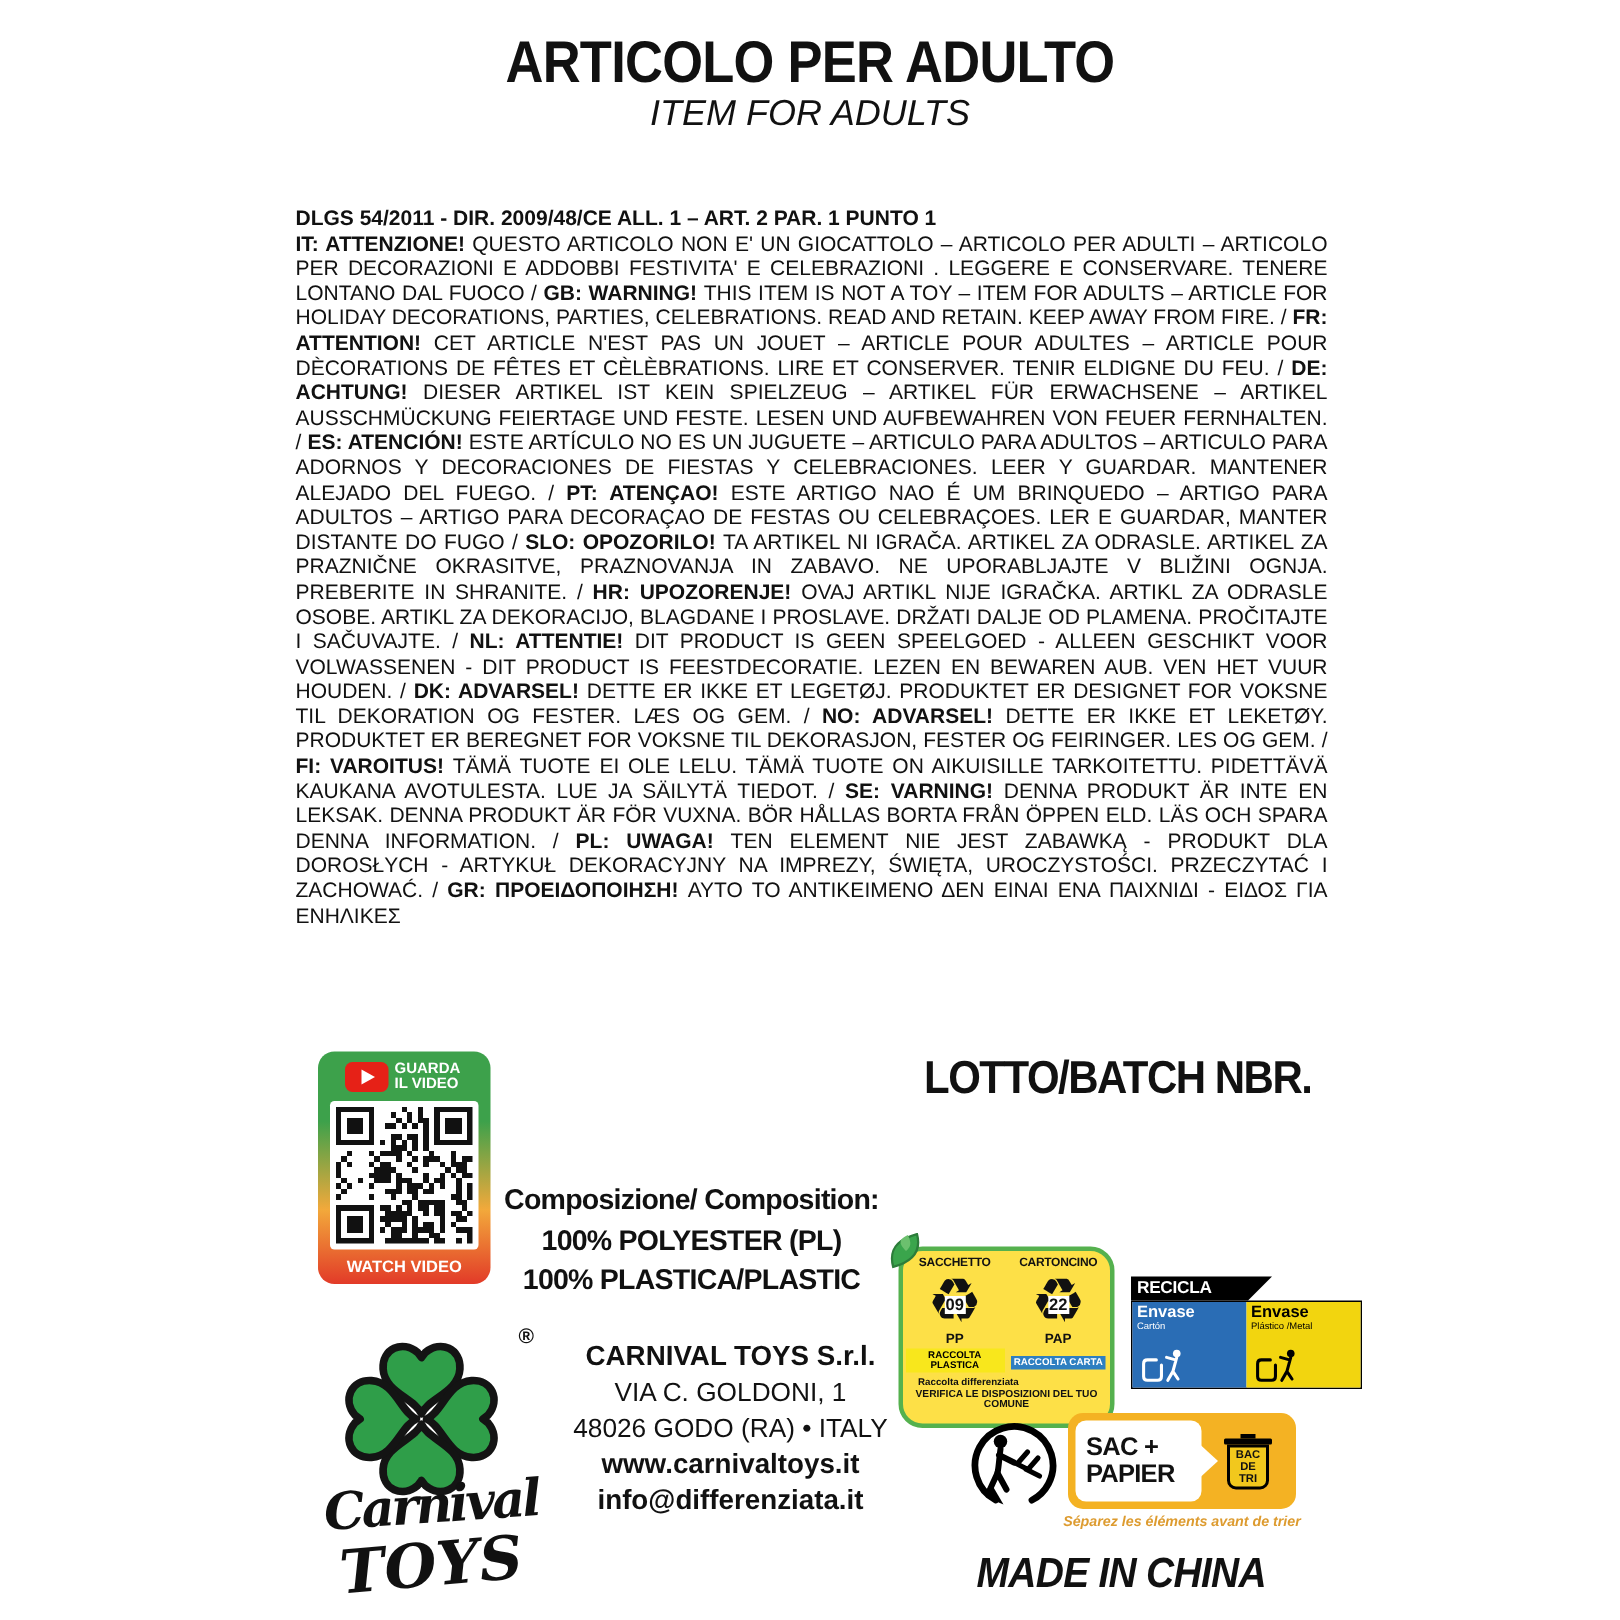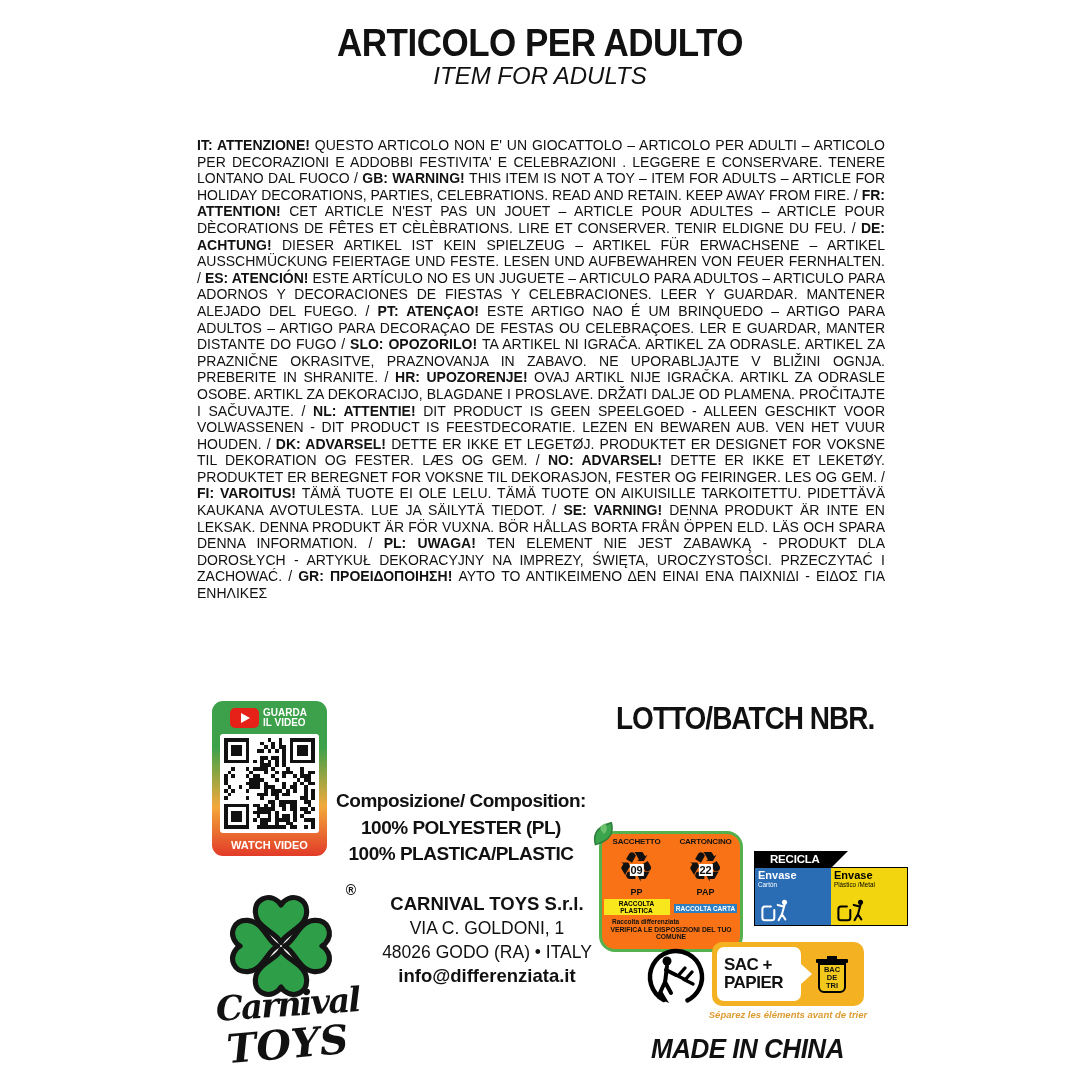--- a/index.html
+++ b/index.html
@@ -35,40 +35,40 @@
   .qr-wrap{width:99px;height:99px;background:#fff;border-radius:3px;display:flex;
       align-items:center;justify-content:center;}
   .vb-bottom{flex:1;display:flex;align-items:center;color:#fff;font-weight:bold;font-size:11px;}
 
   
   .composition{top:744px;left:328px;width:266px;text-align:center;font-weight:bold;
       font-size:19px;line-height:26.5px;letter-spacing:-0.5px;margin-top:44px;}
 
   
   .green-box{top:831px;left:599px;width:144px;height:121px;border:3.5px solid #55b14e;
-      border-radius:16px;background:#f97316;box-sizing:border-box;padding-top:3px;}
+      border-radius:16px;background:#fde047;box-sizing:border-box;padding-top:3px;}
   .leaf-icon{position:absolute;top:-12px;left:-12px;width:30px;height:30px;}
   .gb-grid{display:flex;justify-content:space-around;}
   .gb-col{width:66px;text-align:center;}
   .gb-name{font-size:8px;font-weight:bold;letter-spacing:-0.2px;}
   .mobius{position:relative;height:42px;}
   .recycle-glyph{font-size:41px;line-height:42px;font-family:"DejaVu Sans",sans-serif;}
   .mobius-num{position:absolute;top:18px;left:50%;transform:translateX(-50%);
       background:#fff;font-size:11px;font-weight:bold;padding:0 1px;}
   .gb-material{font-size:9px;font-weight:bold;margin-top:-1px;}
   .gb-tag{display:inline-block;font-size:6.5px;font-weight:bold;padding:1px 2px;margin-top:2px;}
   .tag-yellow{background:#f8e71c;color:#000;}
   .tag-blue{background:#2e7fc1;color:#fff;}
   .gb-note1{font-size:6.5px;font-weight:bold;text-align:left;padding-left:10px;margin-top:1px;}
   .gb-note2{font-size:6.8px;font-weight:bold;text-align:center;margin-top:1px;}
 
   
   .recicla{top:851px;left:754px;width:131px;height:77px;}
   .rec-header{position:absolute;top:0;left:0;width:78px;height:16px;background:#000;color:#fff;
-      font-weight:bold;font-size:11.5px;display:flex;align-items:center;padding-left:16px;
+      font-weight:bold;font-size:11.5px;display:flex;align-items:center;padding-left:4px;
       box-sizing:border-box;letter-spacing:-0.2px;}
   .rec-fold{position:absolute;left:78px;top:0;width:0;height:0;
       border-left:16px solid #000;border-bottom:16px solid transparent;}
   .rec-panels{position:absolute;top:16px;left:0;display:flex;border:1.5px solid #000;}
   .rec-panel{width:76px;height:57px;padding:2px 3px;box-sizing:border-box;position:relative;}
   .rec-blue{background:#2a6db5;color:#fff;}
   .rec-yellow{background:#f2d50f;color:#000;}
   .rec-title{font-weight:bold;font-size:11px;line-height:11px;}
   .rec-sub{font-size:6.3px;line-height:7px;}
   .rec-icon{position:absolute;bottom:2px;left:4px;}
@@ -107,20 +107,21 @@
   .made-in{top:1032px;left:630px;width:235px;text-align:center;font-size:26px;font-weight:bold;
       font-style:italic;letter-spacing:-0.5px;transform:scaleY(1.08);transform-origin:top;}
 </style>
 </head>
 <body>
 
 <div class="abs title">ARTICOLO PER ADULTO</div>
 <div class="abs subtitle">ITEM FOR ADULTS</div>
 
 <div class="abs legal">
+  <span class="legal-heading">DLGS 54/2011 - DIR. 2009/48/CE ALL. 1 – ART. 2 PAR. 1 PUNTO 1</span>
   <span id="warning-text"><b>IT: ATTENZIONE! </b>QUESTO ARTICOLO NON E' UN GIOCATTOLO – ARTICOLO PER ADULTI – ARTICOLO PER DECORAZIONI E ADDOBBI FESTIVITA' E CELEBRAZIONI . LEGGERE E CONSERVARE. TENERE LONTANO DAL FUOCO / <b>GB: WARNING! </b>THIS ITEM IS NOT A TOY – ITEM FOR ADULTS – ARTICLE FOR HOLIDAY DECORATIONS, PARTIES, CELEBRATIONS. READ AND RETAIN. KEEP AWAY FROM FIRE. / <b>FR: ATTENTION! </b>CET ARTICLE N'EST PAS UN JOUET – ARTICLE POUR ADULTES – ARTICLE POUR DÈCORATIONS DE FÊTES ET CÈLÈBRATIONS. LIRE ET CONSERVER. TENIR ELDIGNE DU FEU. / <b>DE: ACHTUNG! </b>DIESER ARTIKEL IST KEIN SPIELZEUG – ARTIKEL FÜR ERWACHSENE – ARTIKEL AUSSCHMÜCKUNG FEIERTAGE UND FESTE. LESEN UND AUFBEWAHREN VON FEUER FERNHALTEN. / <b>ES: ATENCIÓN! </b>ESTE ARTÍCULO NO ES UN JUGUETE – ARTICULO PARA ADULTOS – ARTICULO PARA ADORNOS Y DECORACIONES DE FIESTAS Y CELEBRACIONES. LEER Y GUARDAR. MANTENER ALEJADO DEL FUEGO. / <b>PT: ATENÇAO! </b>ESTE ARTIGO NAO É UM BRINQUEDO – ARTIGO PARA ADULTOS – ARTIGO PARA DECORAÇAO DE FESTAS OU CELEBRAÇOES. LER E GUARDAR, MANTER DISTANTE DO FUGO / <b>SLO: OPOZORILO! </b>TA ARTIKEL NI IGRAČA. ARTIKEL ZA ODRASLE. ARTIKEL ZA PRAZNIČNE OKRASITVE, PRAZNOVANJA IN ZABAVO. NE UPORABLJAJTE V BLIŽINI OGNJA. PREBERITE IN SHRANITE. / <b>HR: UPOZORENJE! </b>OVAJ ARTIKL NIJE IGRAČKA. ARTIKL ZA ODRASLE OSOBE. ARTIKL ZA DEKORACIJO, BLAGDANE I PROSLAVE. DRŽATI DALJE OD PLAMENA. PROČITAJTE I SAČUVAJTE. / <b>NL: ATTENTIE! </b>DIT PRODUCT IS GEEN SPEELGOED - ALLEEN GESCHIKT VOOR VOLWASSENEN - DIT PRODUCT IS FEESTDECORATIE. LEZEN EN BEWAREN AUB. VEN HET VUUR HOUDEN. / <b>DK: ADVARSEL! </b>DETTE ER IKKE ET LEGETØJ. PRODUKTET ER DESIGNET FOR VOKSNE TIL DEKORATION OG FESTER. LÆS OG GEM. / <b>NO: ADVARSEL! </b>DETTE ER IKKE ET LEKETØY. PRODUKTET ER BEREGNET FOR VOKSNE TIL DEKORASJON, FESTER OG FEIRINGER. LES OG GEM. / <b>FI: VAROITUS! </b>TÄMÄ TUOTE EI OLE LELU. TÄMÄ TUOTE ON AIKUISILLE TARKOITETTU. PIDETTÄVÄ KAUKANA AVOTULESTA. LUE JA SÄILYTÄ TIEDOT. / <b>SE: VARNING! </b>DENNA PRODUKT ÄR INTE EN LEKSAK. DENNA PRODUKT ÄR FÖR VUXNA. BÖR HÅLLAS BORTA FRÅN ÖPPEN ELD. LÄS OCH SPARA DENNA INFORMATION. / <b>PL: UWAGA! </b>TEN ELEMENT NIE JEST ZABAWKĄ - PRODUKT DLA DOROSŁYCH - ARTYKUŁ DEKORACYJNY NA IMPREZY, ŚWIĘTA, UROCZYSTOŚCI. PRZECZYTAĆ I ZACHOWAĆ. / <b>GR: ΠΡΟΕΙΔΟΠΟΙΗΣΗ! </b>ΑΥΤΟ ΤΟ ΑΝΤΙΚΕΙΜΕΝΟ ΔΕΝ ΕΙΝΑΙ ΕΝΑ ΠΑΙΧΝΙΔΙ - ΕΙΔΟΣ ΓΙΑ ΕΝΗΛΙΚΕΣ </span>
 </div>
 
 <div class="abs lotto">LOTTO/BATCH NBR.</div>
 
 <div class="abs video-badge">
   <div class="vb-top">
     <div class="yt-btn"></div>
     <div class="vb-title">GUARDA IL VIDEO</div>
   </div>
@@ -504,20 +505,21 @@
   </svg>
   <div class="registered">®</div>
   <div class="logo-script1">Carnival</div>
   <div class="logo-script2">TOYS</div>
 </div>
 
 <div class="abs address">
   <div class="addr-bold">CARNIVAL TOYS S.r.l.</div>
   <div>VIA C. GOLDONI, 1</div>
   <div>48026 GODO (RA) • ITALY</div>
+  <div class="addr-bold">www.carnivaltoys.it</div>
   <div class="addr-bold">info@differenziata.it</div>
 </div>
 
 <svg class="abs triman" width="62" height="62" viewBox="0 0 62 62" fill="none" stroke="#000" stroke-linecap="round">
   <circle cx="31" cy="31" r="26" stroke-width="4.5" stroke-dasharray="138 26" transform="rotate(118 31 31)"></circle>
   <polygon points="12,52 24,57 17,45" fill="#000" stroke="none"></polygon>
   <circle cx="22" cy="15" r="4.5" fill="#000" stroke="none"></circle>
   <path d="M22,20 C21,27 21,31 20,36" stroke-width="4"></path>
   <path d="M20,36 L14,49 M20,36 L26,47 M21,24 L31,29" stroke-width="4"></path>
   <path d="M40,22 l-7,8 l8,4" stroke-width="3.4"></path>

